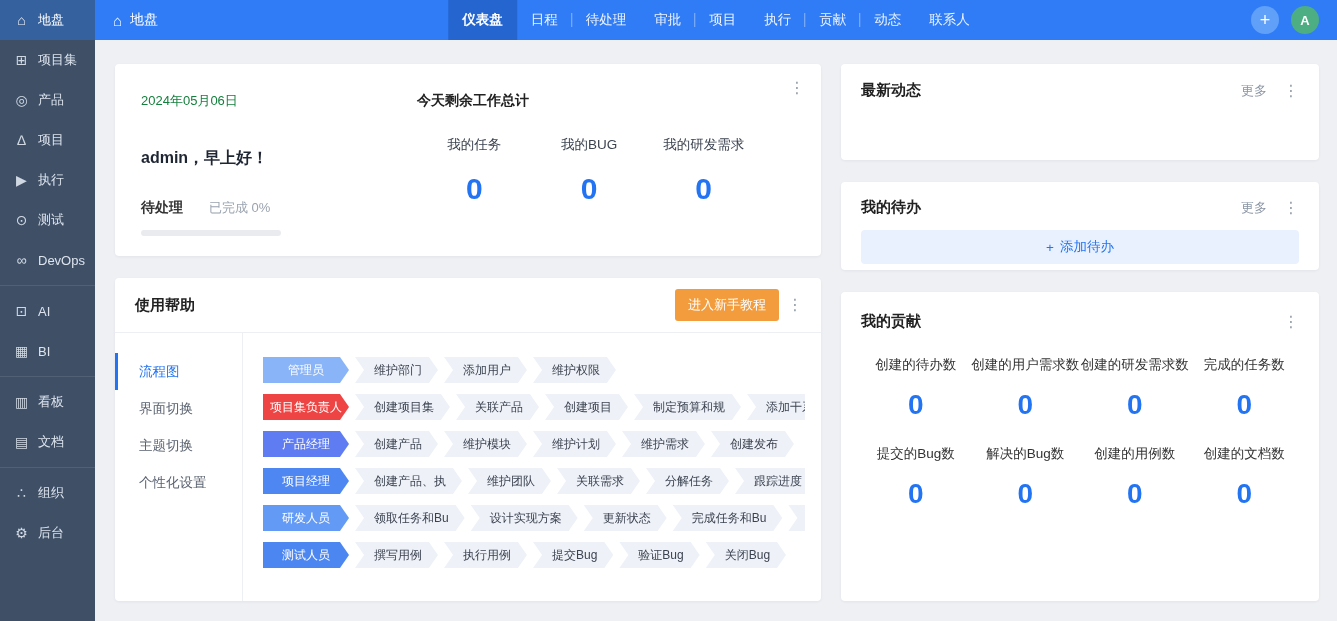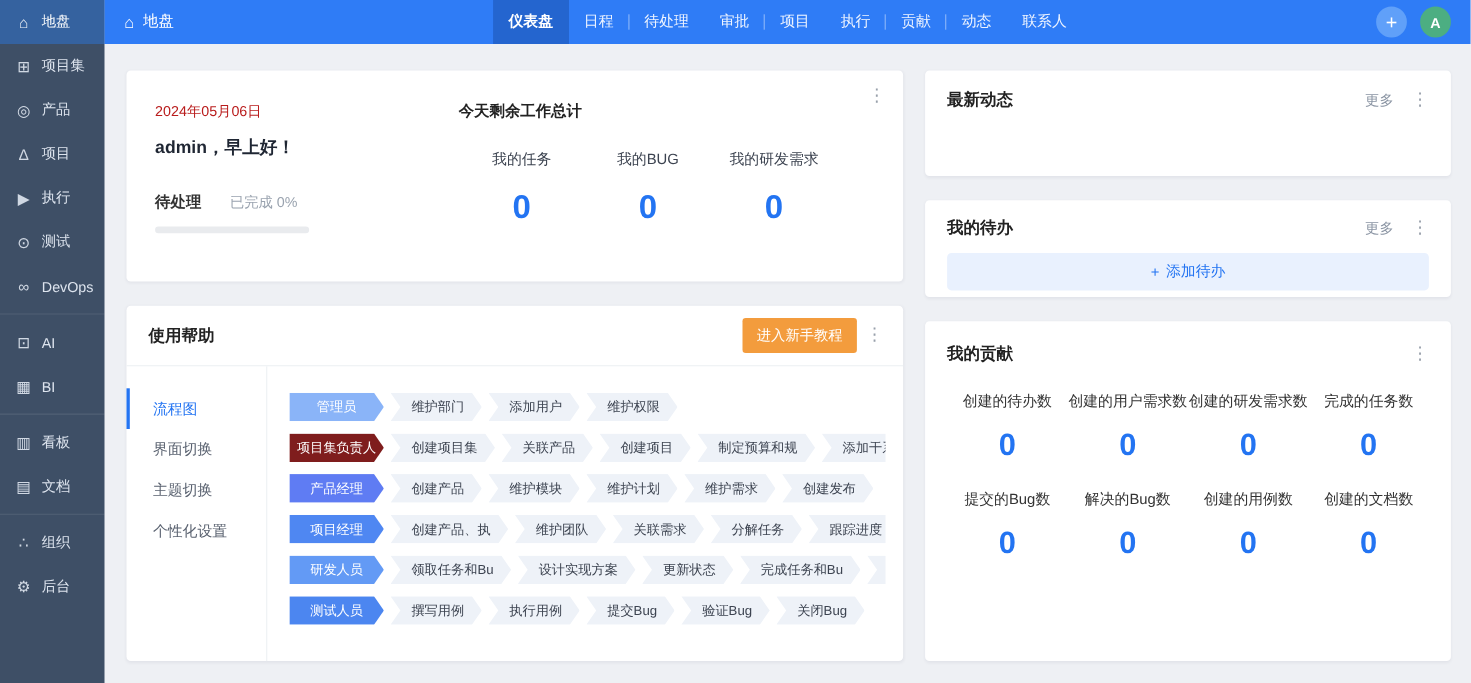--- a/index.html
+++ b/index.html
@@ -31,22 +31,22 @@
   .main{flex:1;display:flex;gap:20px;padding:24px 18px 20px 20px;min-height:0}
   .col-left{flex:1;display:flex;flex-direction:column;gap:22px;min-width:0}
   .col-right{width:478px;flex:none;display:flex;flex-direction:column;gap:22px}
   .card{background:#fff;border-radius:4px;box-shadow:0 1px 3px rgba(30,40,60,.06);position:relative}
   .kebab{color:#98a0ab;font-size:16px;cursor:pointer;line-height:1;letter-spacing:0}
   .kebab.abs{position:absolute;top:16px;right:16px}
 
   
   .greeting-card{height:192px;flex:none;display:flex;padding:28px 30px 0 26px}
   .gc-left{width:242px;flex:none}
-  .gc-date{font-size:13px;color:#b91c1c}
-  .gc-hello{font-size:16px;font-weight:bold;color:#1f2633;margin-top:14px}
+  .gc-date{font-size:13px;color:#15803d}
+  .gc-hello{font-size:16px;font-weight:bold;color:#1f2633;margin-top:38px}
   .gc-row{display:flex;align-items:baseline;gap:26px;margin-top:30px}
   .gc-pending{font-size:14px;font-weight:bold;color:#333}
   .gc-done{font-size:13px;color:#9aa3af}
   .gc-progress{margin-top:13px;width:140px;height:6px;border-radius:3px;background:#e9ebee;overflow:hidden}
   .gc-progress-fill{height:100%;background:#2374f2;border-radius:3px}
   .gc-right{flex:1;padding-left:34px;padding-right:30px}
   .gc-title{font-size:14px;font-weight:bold;color:#222}
   .gc-stats{display:flex;margin-top:26px}
   .gc-stat{flex:1;text-align:center}
   .gc-stat-label{font-size:13.5px;color:#3c4350}
@@ -273,21 +273,21 @@
           <div class="flow-row">
               <div class="flow-role" style="background: rgb(138, 180, 248);">管理员</div>
               <div class="flow-steps">
 
               <span class="flow-step">维护部门</span>
                   <span class="flow-step">添加用户</span>
                   <span class="flow-step">维护权限</span>
                 </div>
             </div>
               <div class="flow-row">
-              <div class="flow-role" style="background: #7f1d1d;">项目集负责人</div>
+              <div class="flow-role" style="background: #ef4444;">项目集负责人</div>
               <div class="flow-steps">
 
               <span class="flow-step">创建项目集</span>
                   <span class="flow-step">关联产品</span>
                   <span class="flow-step">创建项目</span>
                   <span class="flow-step">制定预算和规</span>
                   <span class="flow-step">添加干系人</span>
                 </div>
             </div>
               <div class="flow-row">

